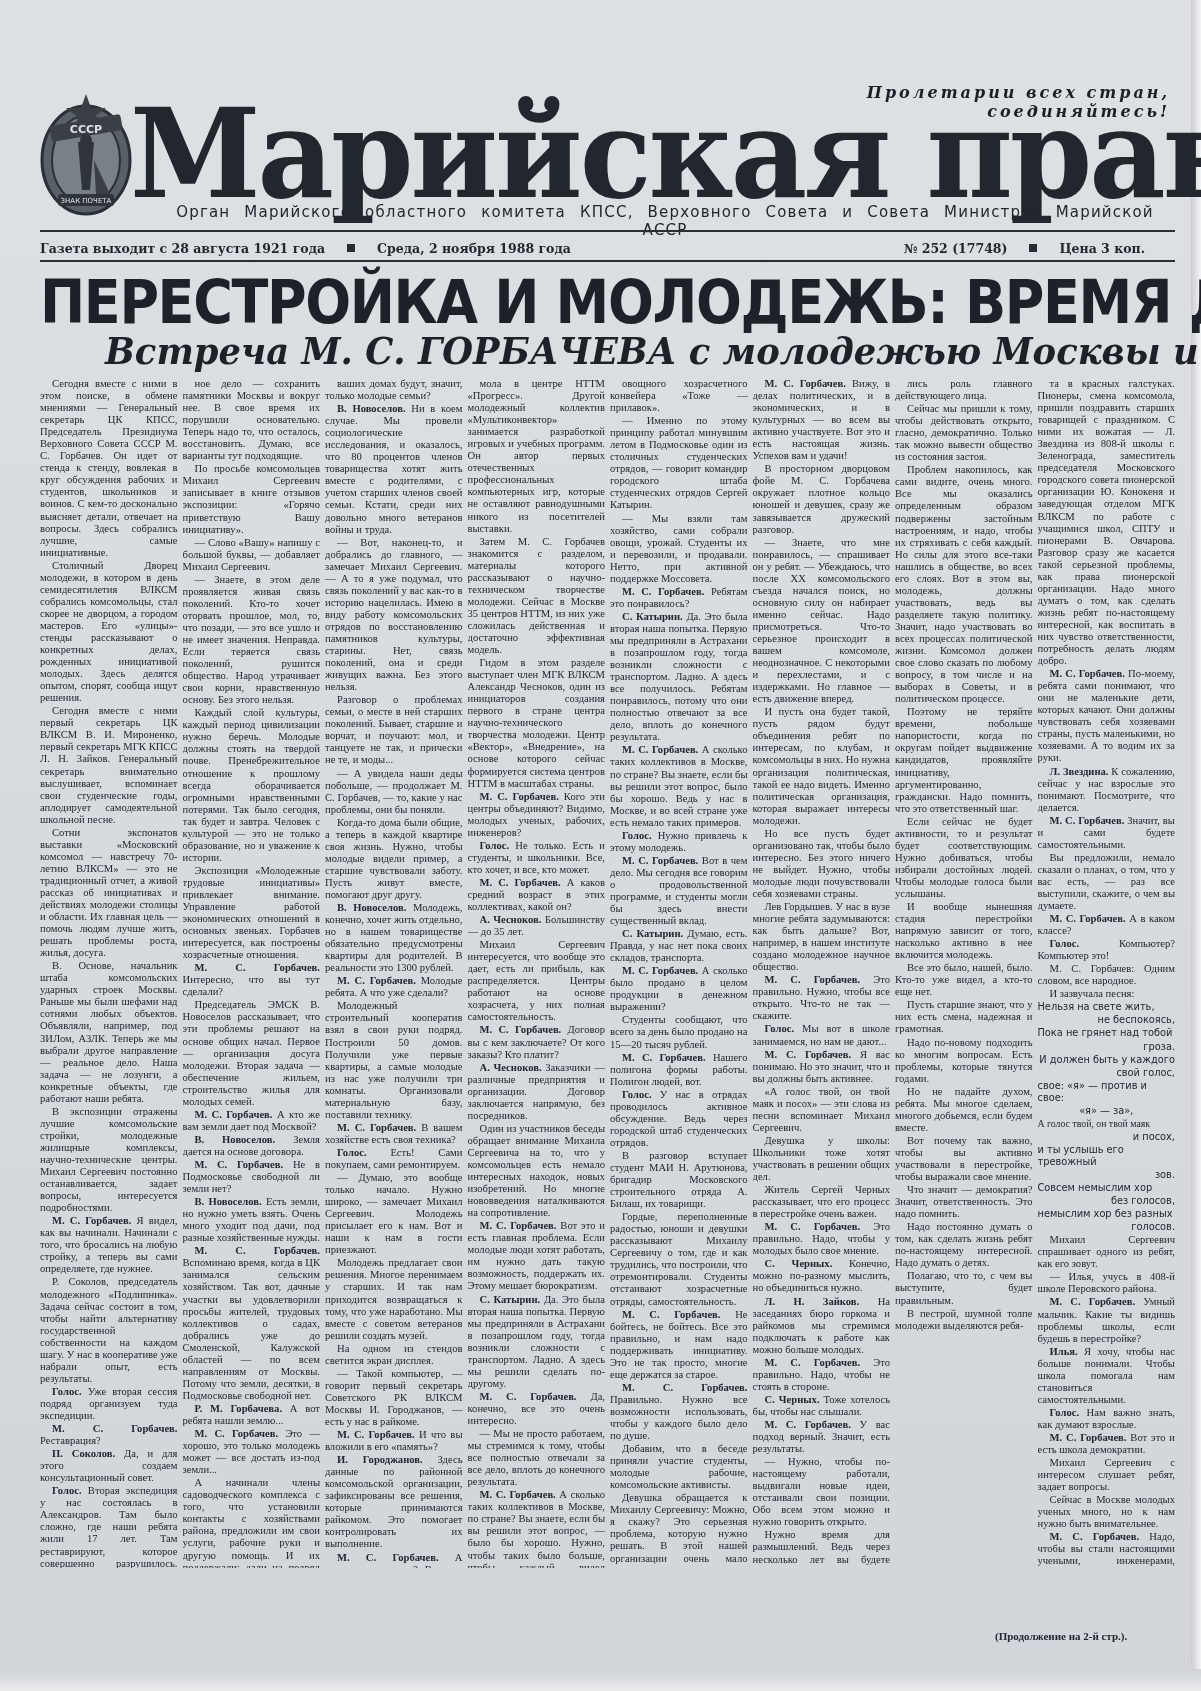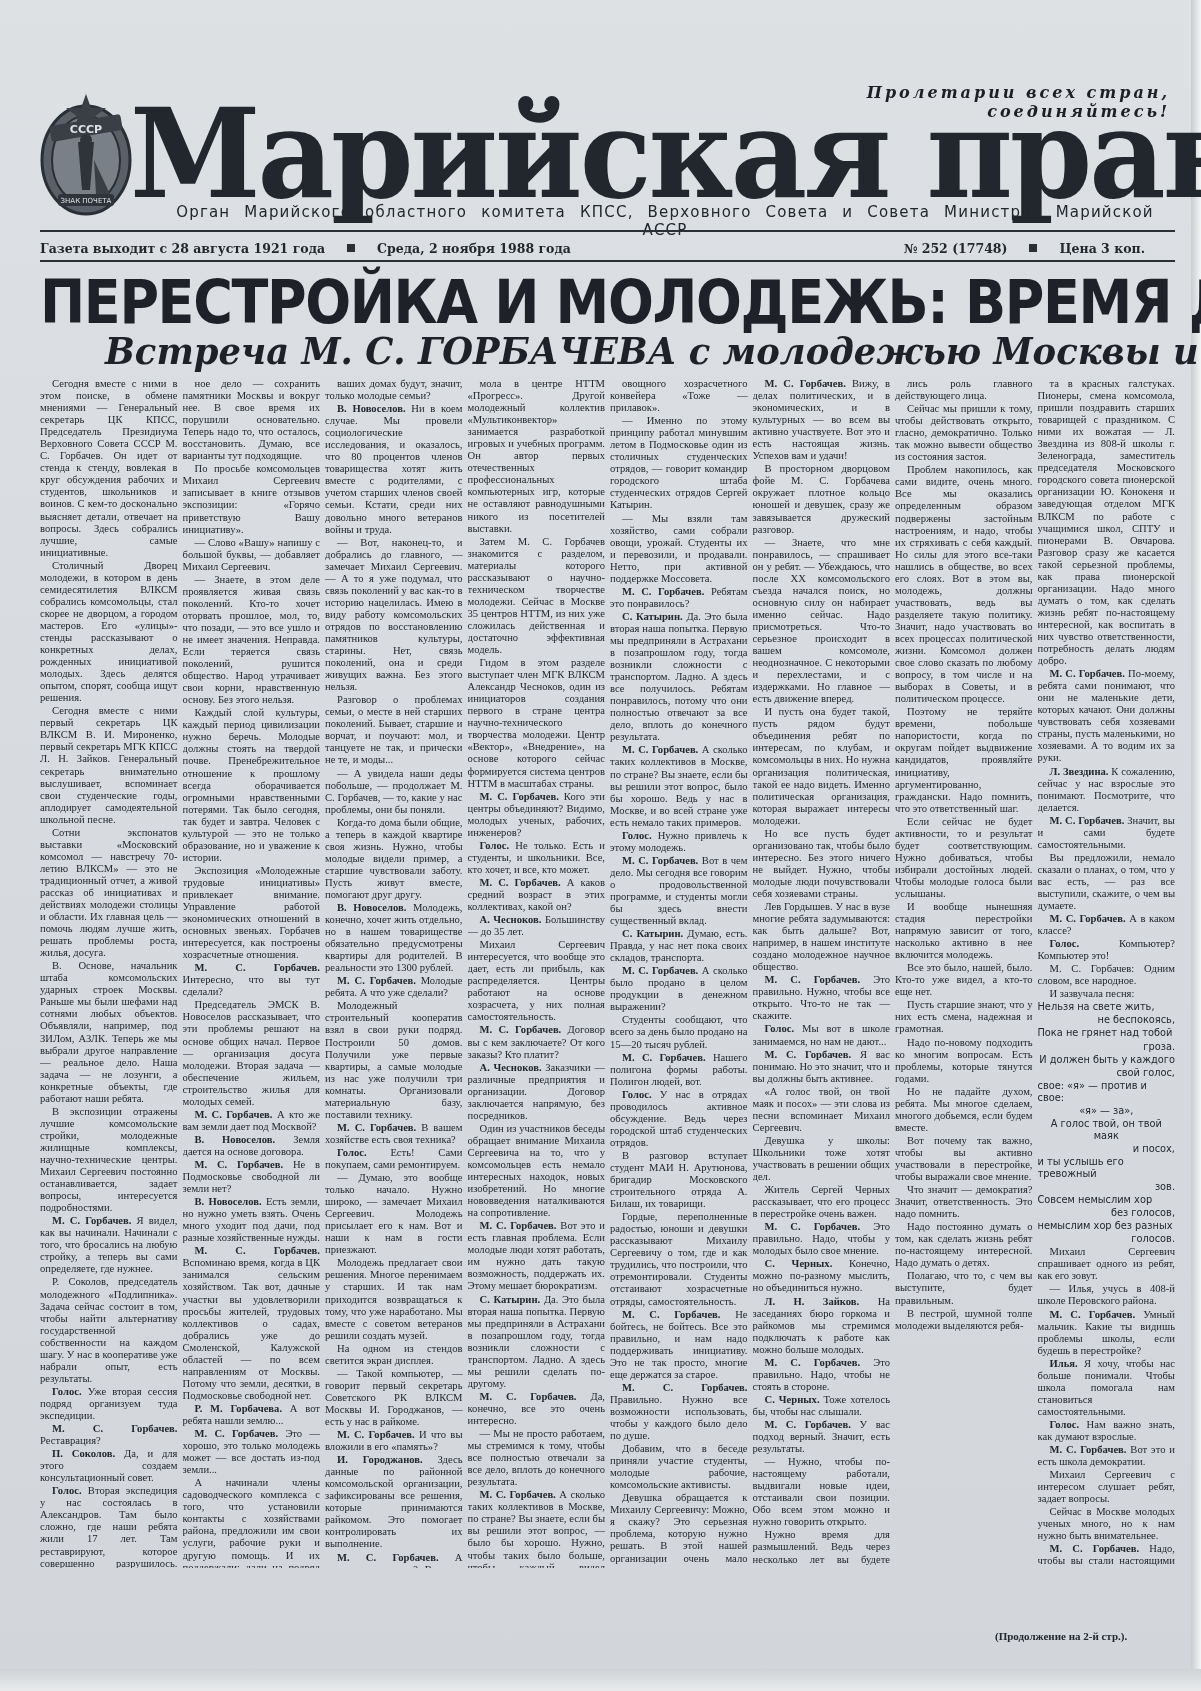--- a/index.html
+++ b/index.html
@@ -260,21 +260,21 @@
       <p>М. С. Горбачев: Одним словом, все народное.</p>
       <p>И зазвучала песня:</p>
       <p class="verse" style="text-align: left;">Нельзя на свете жить,</p>
       <p class="verse" style="text-align: right;">не беспокоясь,</p>
       <p class="verse" style="text-align: left;">Пока не грянет над тобой</p>
       <p class="verse" style="text-align: right;">гроза.</p>
       <p class="verse" style="text-align: right;">И должен быть у каждого</p>
       <p class="verse" style="text-align: right;">свой голос,</p>
       <p class="verse" style="text-align: left;">свое: «я» — против и свое:</p>
       <p class="verse" style="text-align: center;">«я» — за»,</p>
-      <p class="verse" style="text-align: center;">А голос твой, он твой маяк</p>
+      <p class="verse" style="text-align: left; font-family: Liberation Serif, serif;">А голос твой, он твой маяк</p>
       <p class="verse" style="text-align: right;">и посох,</p>
       <p class="verse" style="text-align: left;">и ты услышь его тревожный</p>
       <p class="verse" style="text-align: right;">зов.</p>
       <p class="verse" style="text-align: left;">Совсем немыслим хор</p>
       <p class="verse" style="text-align: right;">без голосов,</p>
       <p class="verse" style="text-align: left;">немыслим хор без разных</p>
       <p class="verse" style="text-align: right;">голосов.</p>
       <p>Михаил Сергеевич спрашивает одного из ребят, как его зовут.</p>
       <p>— Илья, учусь в 408-й школе Перовского района.</p>
       <p><b>М. С. Горбачев. </b>Умный мальчик. Какие ты видишь проблемы школы, если будешь в перестройке?</p>

